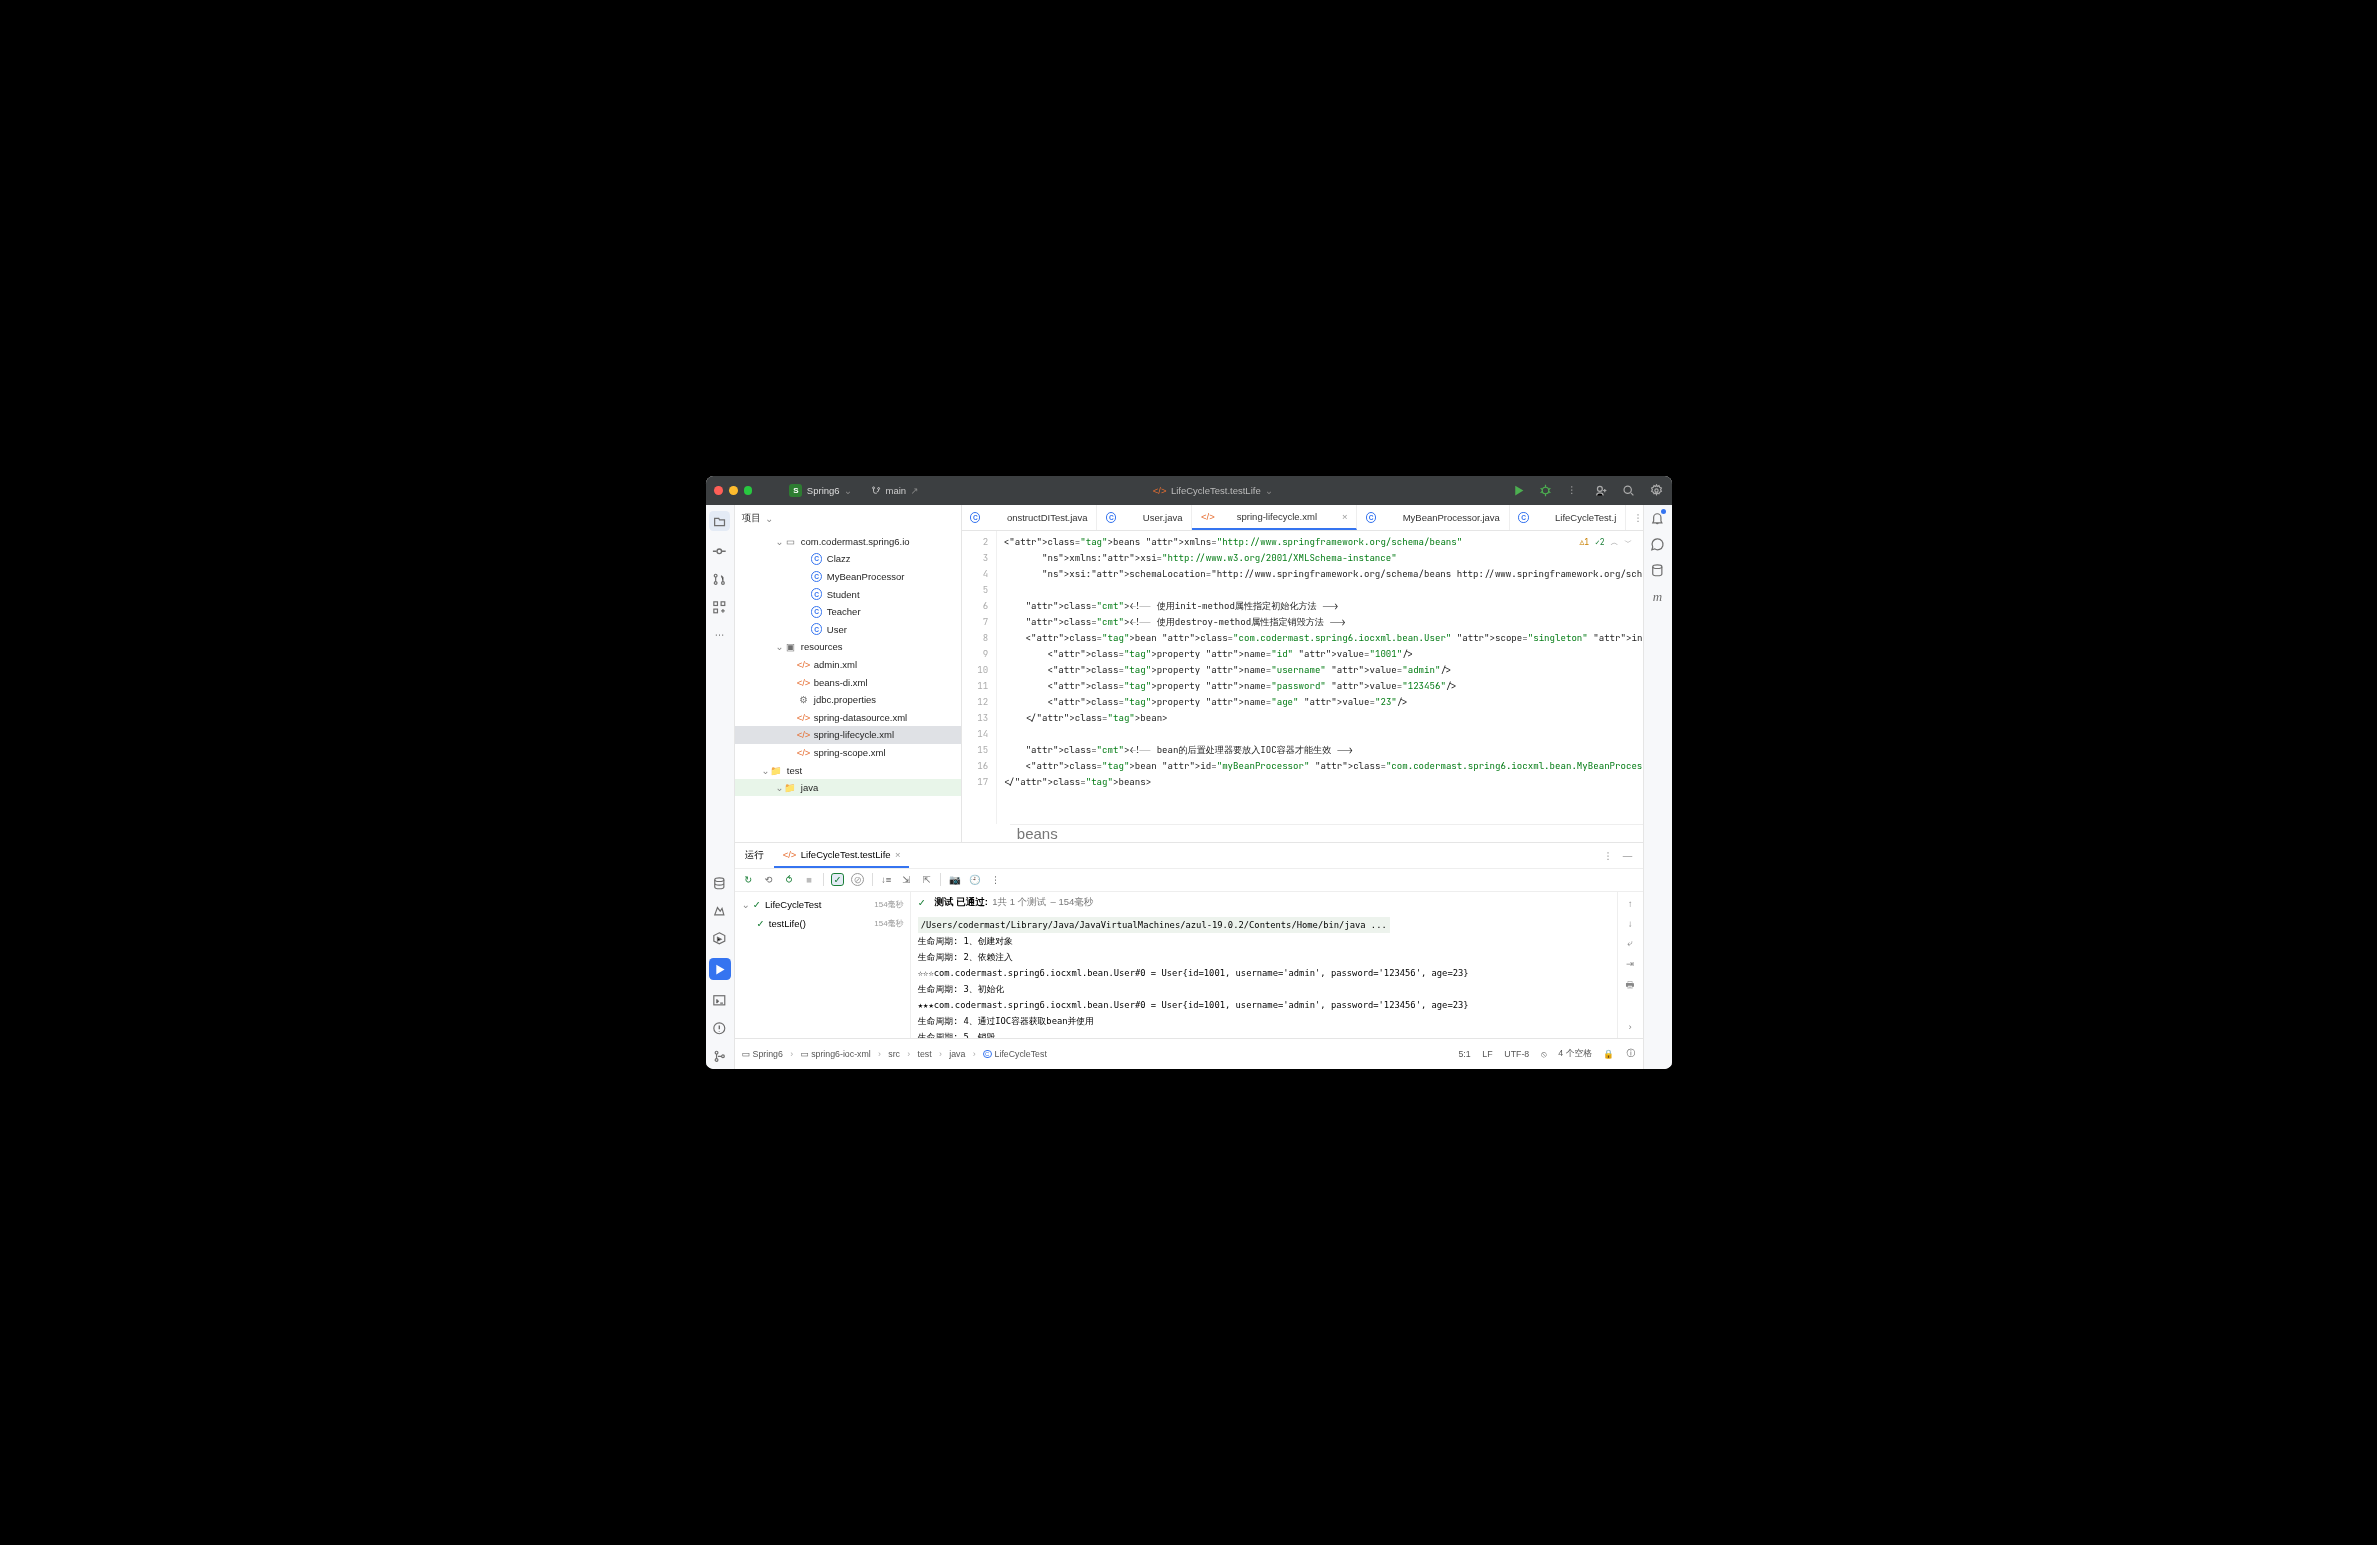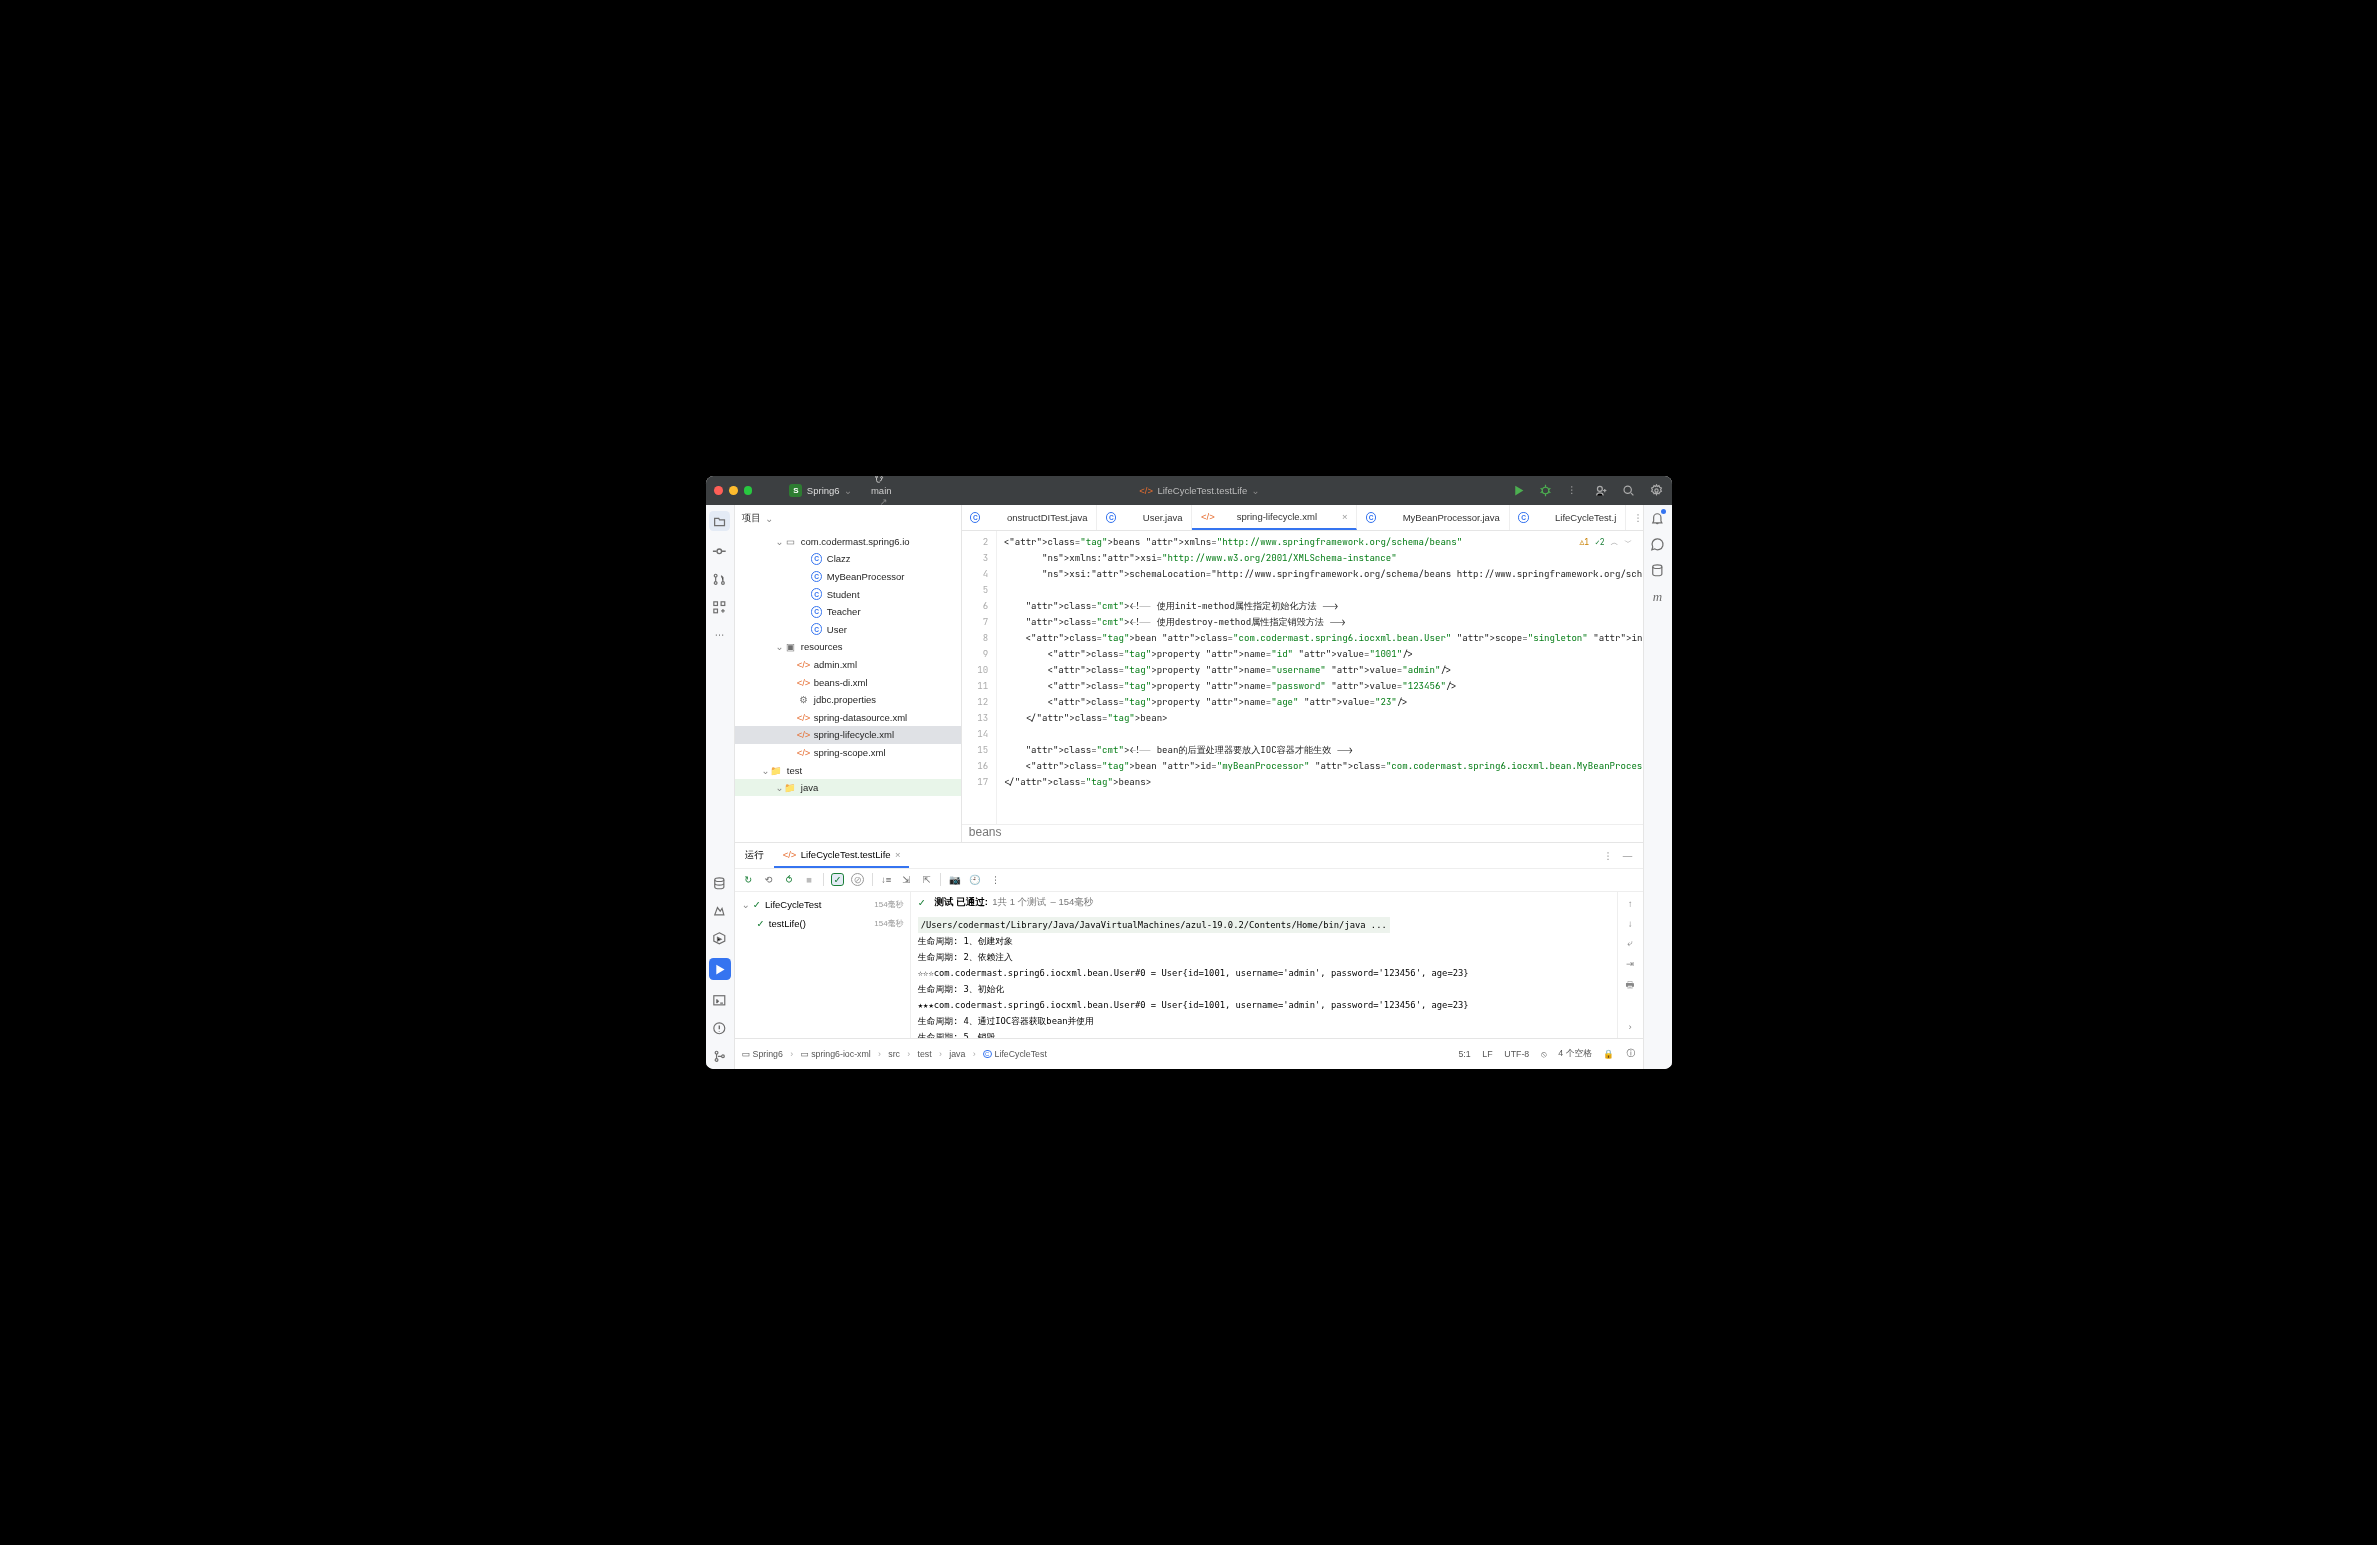--- a/index.html
+++ b/index.html
@@ -9,21 +9,21 @@
 
 .titlebar { height: 29px; background: #3c3f41; display: flex; align-items: center; padding: 0 8.8px; color: #bbb; }
 .traffic { display: flex; gap: 5.9px; margin-right: 37px; }
 .tl { width: 8.8px; height: 8.8px; border-radius: 50%; }
 .tl.red { background: #ff5f57; }
 .tl.yel { background: #febc2e; }
 .tl.grn { background: #28c840; }
 .proj-badge { background: #2e7d32; color: #fff; width: 13px; height: 13px; border-radius: 2.9px; display: inline-flex; align-items: center; justify-content: center; font-size: 8px; font-weight: bold; margin-right: 4.4px; }
 .title-text { color: #ddd; }
 .chev { margin: 0 4.4px; color: #888; }
-.branch { display: flex; align-items: center; margin-left: 14.6px; color: #ccc; flex-direction: column; }
+.branch { display: flex; align-items: center; margin-left: 14.6px; color: #ccc; }
 .title-center { flex: 1; display: flex; justify-content: center; align-items: center; color: #bbb; }
 .title-right { display: flex; align-items: center; gap: 14.6px; }
 .ticon { width: 13px; height: 13px; color: #aaa; cursor: pointer; }
 
 
 .body { flex: 1; display: flex; min-height: 0; }
 .left-rail { width: 29px; background: #f7f8fa; border-right: 0.7px solid #e5e5e5; display: flex; flex-direction: column; align-items: center; padding-top: 5.9px; gap: 13px; }
 .right-rail { width: 29px; background: #f7f8fa; border-left: 0.7px solid #e5e5e5; display: flex; flex-direction: column; align-items: center; padding-top: 5.9px; gap: 11.7px; }
 .rail-ic { width: 14.6px; height: 14.6px; color: #6e6e6e; cursor: pointer; display: flex; align-items: center; justify-content: center; }
 .rail-ic.active { color: #fff; background: #3574f0; border-radius: 4.4px; padding: 4.4px; width: 22px; height: 22px; }
@@ -58,21 +58,21 @@
 .code-wrap { flex: 1; display: flex; overflow: hidden; position: relative; font-family: "JetBrains Mono", Menlo, Consolas, monospace; font-size: 9.1px; }
 .gutter { width: 35px; background: #fff; text-align: right; color: #adadad; padding: 2.9px 7.3px 2.9px 0; border-right: 0.7px solid #f0f0f0; line-height: 16px; user-select: none; }
 .code { flex: 1; padding: 2.9px 0 2.9px 7.3px; line-height: 16px; white-space: pre; overflow: auto; color: #1e1e1e; }
 .str { color: #067d17; }
 .cursor-line { background: #f5f8fe; display: inline-block; width: 100%; }
 
 .code-badges { position: absolute; top: 4.4px; right: 7.3px; display: flex; align-items: center; gap: 5.9px; font-size: 8px; background: #fff; padding: 1.5px 2.9px; }
 .badge-warn { color: #c77f00; }
 .badge-ok { color: #1a7f37; }
 
-.breadcrumb-code { height: 17.6px; border-top: 0.7px solid #eee; display: flex; align-items: flex-start; padding: 0 7.3px; color: #777; font-size: 12px; }
+.breadcrumb-code { height: 17.6px; border-top: 0.7px solid #eee; display: flex; align-items: center; padding: 0 7.3px; color: #777; font-size: 15px; margin-left: 48px; }
 
 
 .run-panel { border-top: 0.7px solid #e5e5e5; display: flex; flex-direction: column; background: #fff; }
 .run-tabs { height: 26px; display: flex; align-items: center; border-bottom: 0.7px solid #eee; }
 .run-tab-label { padding: 0 10.2px; font-weight: 500; }
 .run-tab-item { display: flex; align-items: center; gap: 4.4px; padding: 0 8.8px; height: 100%; border-bottom: 2.2px solid #3574f0; }
 .run-tab-item .close { color: #999; }
 .run-toolbar { height: 23.4px; display: flex; align-items: center; padding: 0 7.3px; gap: 7.3px; border-bottom: 0.7px solid #eee; color: #6e6e6e; }
 .rt-ic { width: 13px; height: 13px; cursor: pointer; display: flex; align-items: center; justify-content: center; }
 .rt-sep { width: 0.7px; height: 13px; background: #ddd; }

